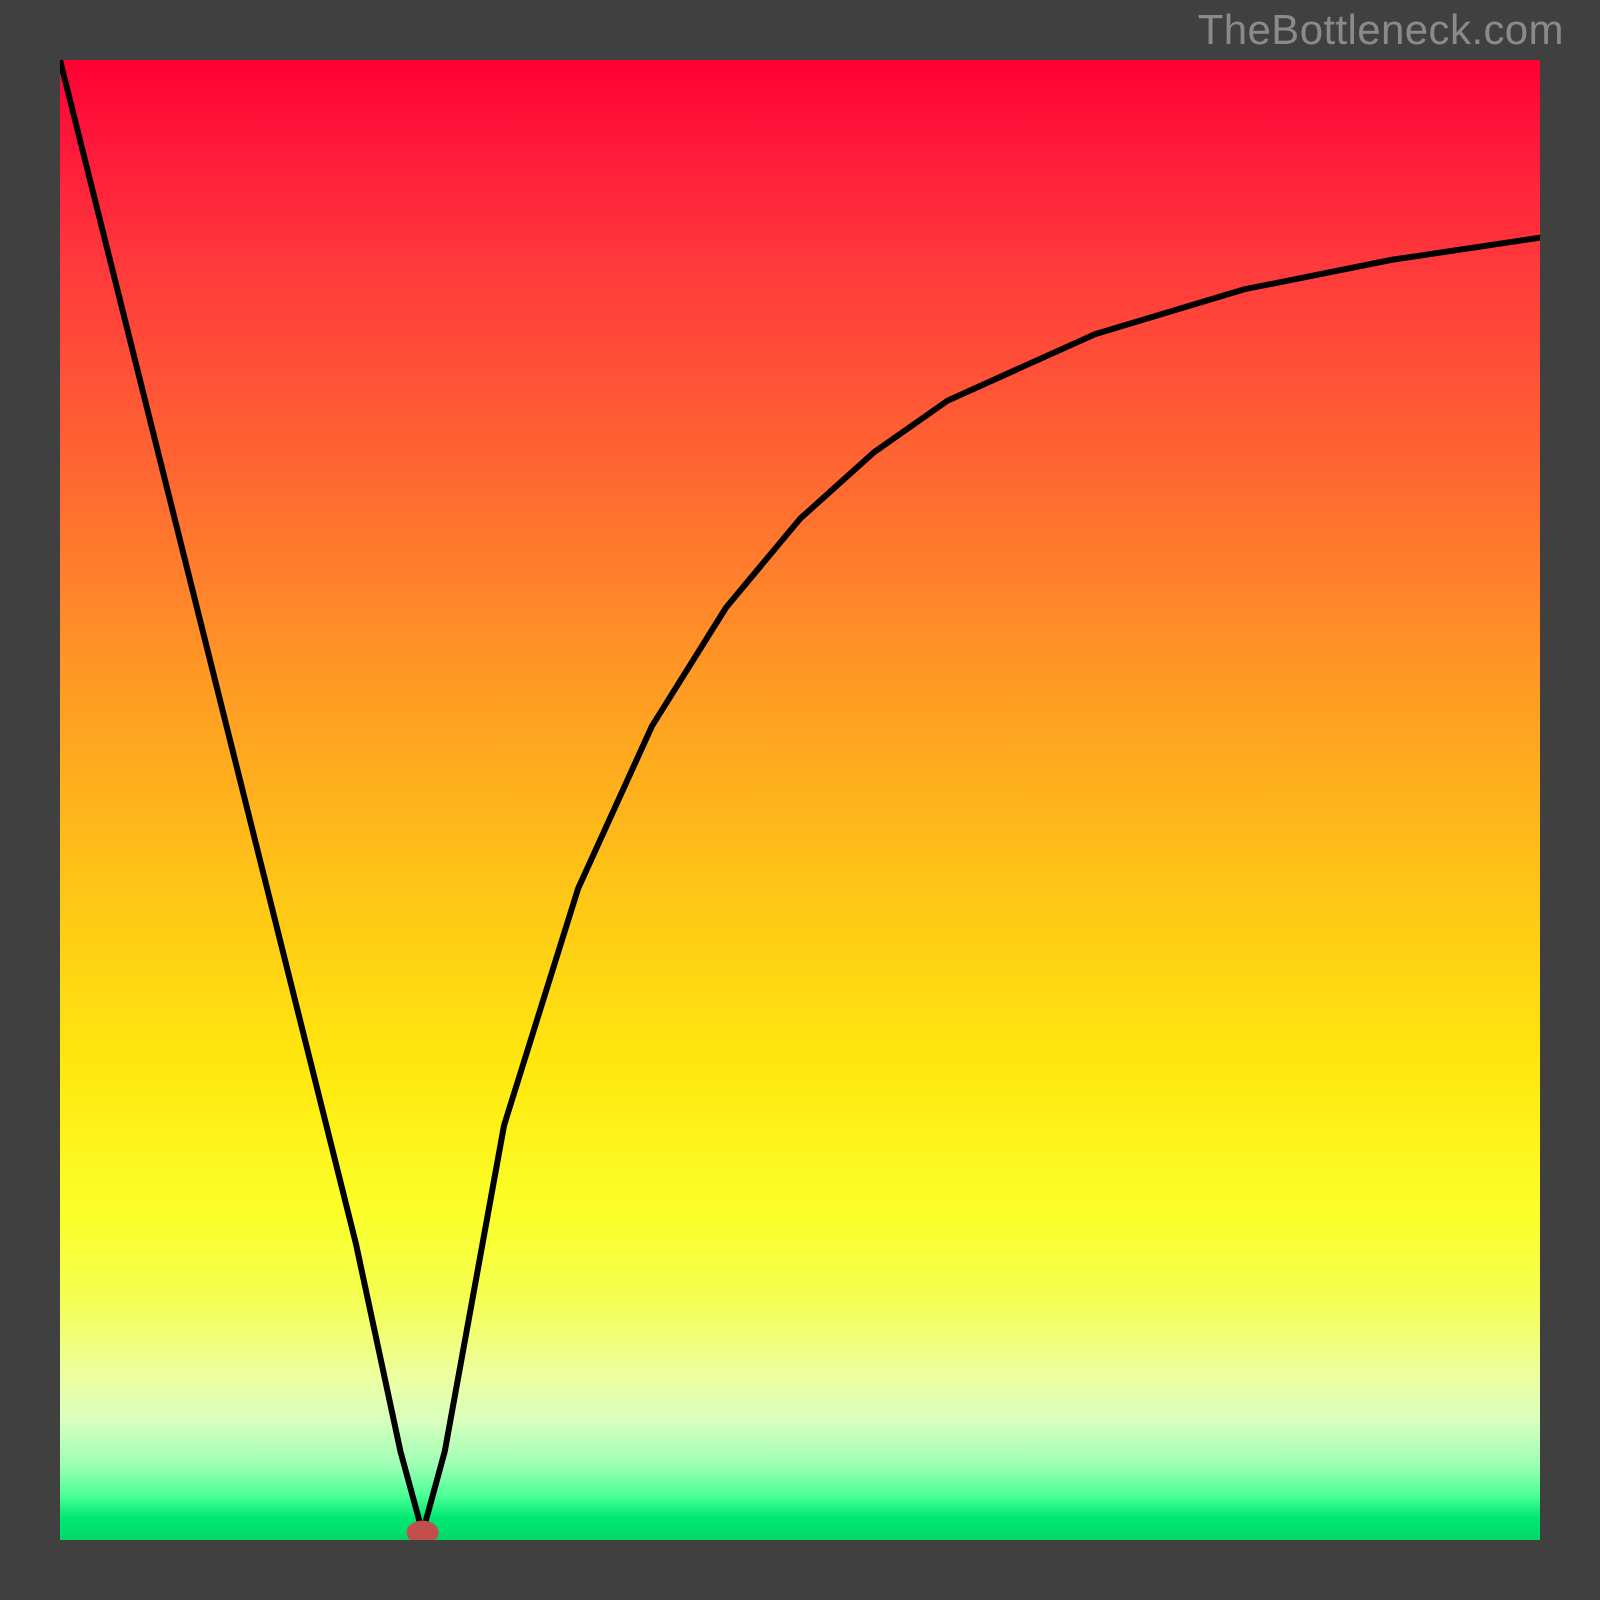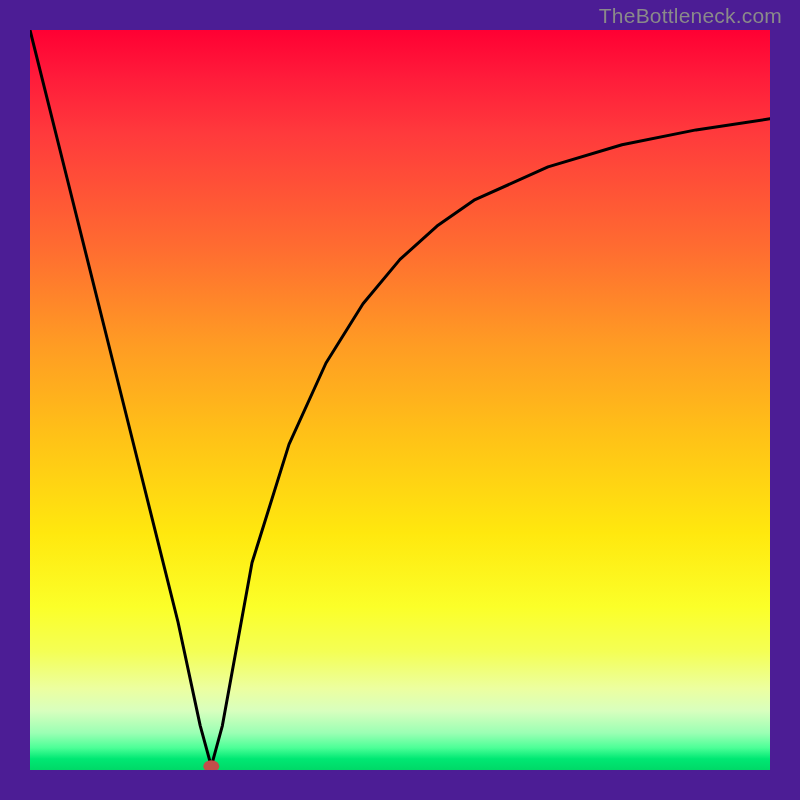--- a/index.html
+++ b/index.html
@@ -8,21 +8,21 @@
     width: 800px;
     height: 800px;
     background: #000;
     font-family: Arial, Helvetica, sans-serif;
     overflow: hidden;
   }
   .frame {
     position: relative;
     width: 800px;
     height: 800px;
-    background: #4c1d95;
+    background: #404040;
   }
   .plot {
     position: absolute;
     left: 30px;
     top: 30px;
     width: 740px;
     height: 740px;
     overflow: hidden;
   }
   .gradient {

